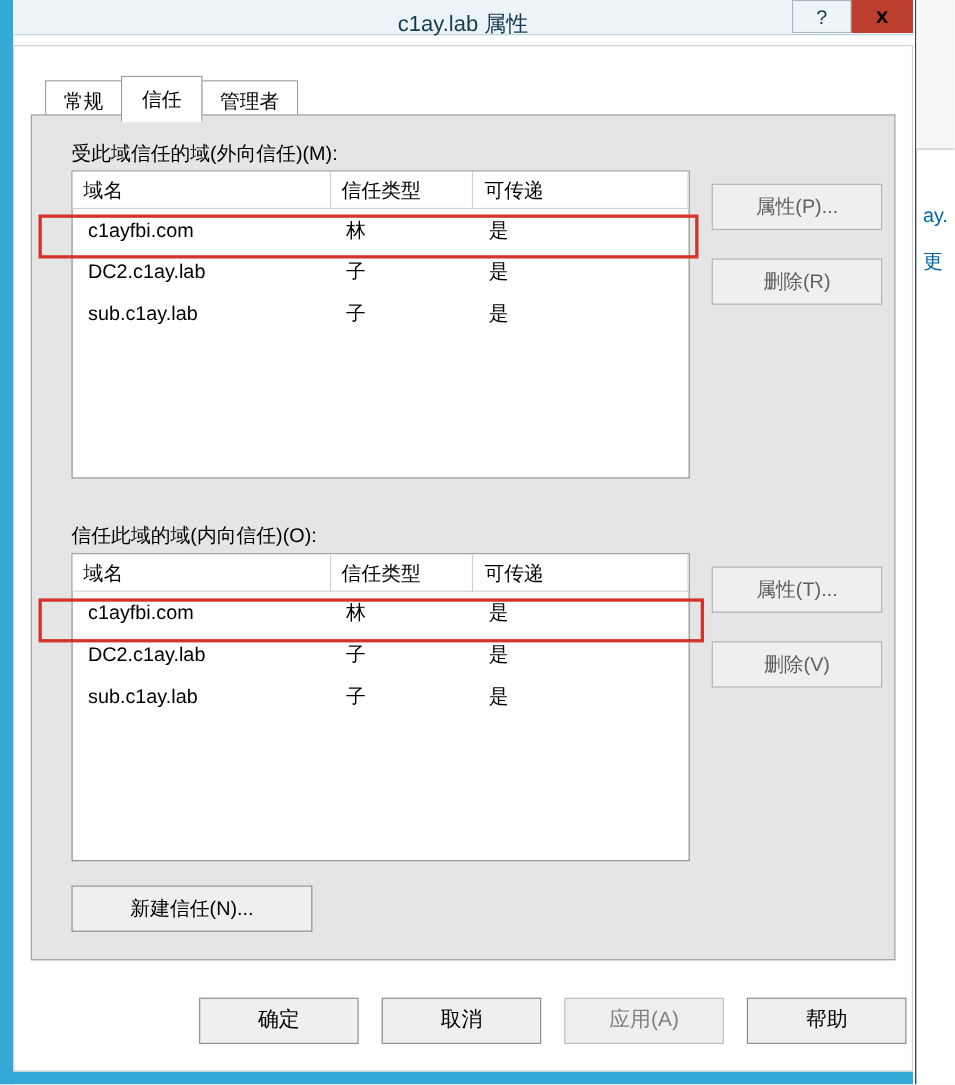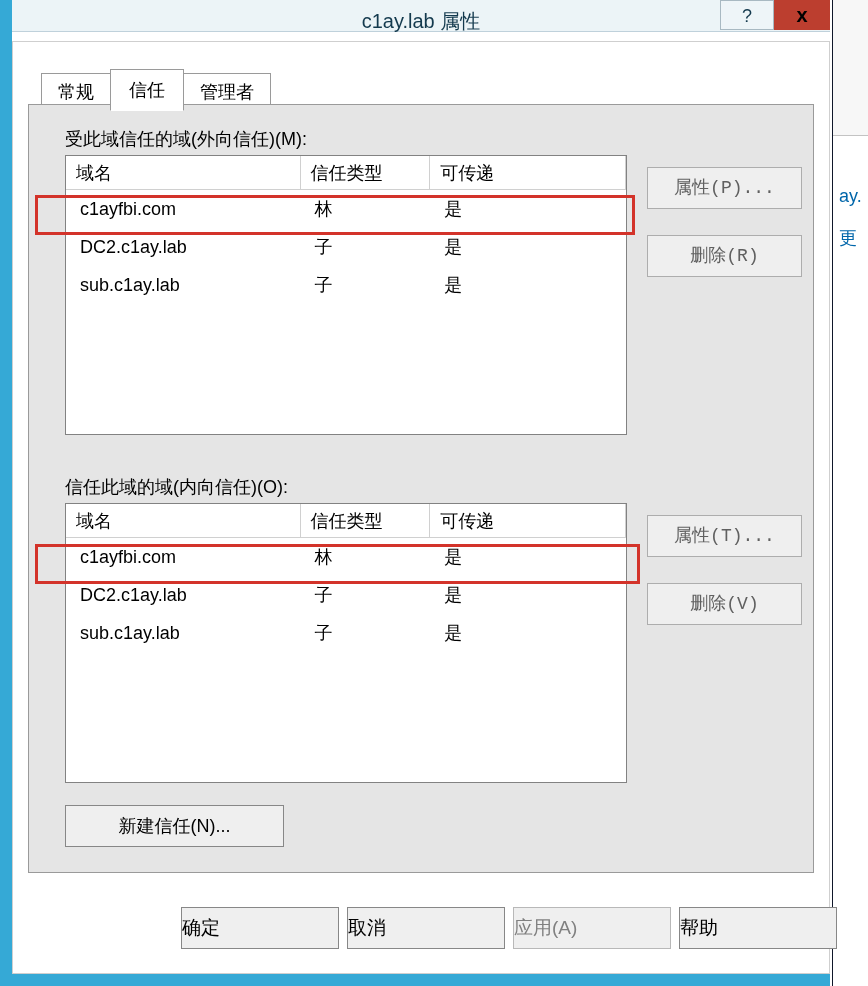--- a/index.html
+++ b/index.html
@@ -31,28 +31,28 @@
   .lb2{ top:398px; height:280px;}
   .lb-head{ display:flex; height:34px; background:#fff;}
   .lb-head .col, .lb-row .col{ border-right:1px solid #d0d0d0; padding:5px 10px; font-size:18px;}
   .lb-head .col{ border-bottom:1px solid #d0d0d0;}
   .col-name{ width:235px;}
   .col-type{ width:130px;}
   .col-trans{ width:196px; border-right:none;}
   .lb-row{ display:flex; height:38px; align-items:center;}
   .lb-row .col{ border-right:none; border-bottom:none; padding:5px 14px;}
   
-  .side-btn{ position:absolute; left:618px; width:155px; height:42px; background:#efefef; border:1px solid #adadad; color:#606060; font-size:18px; text-align:center; line-height:40px;font-family:Liberation Mono, monospace;}
+  .side-btn{ position:absolute; left:618px; width:155px; height:42px; background:#efefef; border:1px solid #adadad; color:#606060; font-size:18px; text-align:center; line-height:40px;}
   .sb1{ top:62px;} .sb2{ top:130px;}
   .sb3{ top:410px;} .sb4{ top:478px;}
   
   .new-trust-btn{ position:absolute; left:36px; top:700px; width:219px; height:42px; background:#efefef; border:1px solid #878787; text-align:center; line-height:40px; font-size:18px;}
   
   .action-row{ position:absolute; left:0; right:0; bottom:22px; height:44px; }
-  .act-btn{ position:absolute; width:158px; height:42px; border:1px solid #878787; background:#efefef; font-size:19px; text-align:left; line-height:40px;}
+  .act-btn{ position:absolute; width:145px; height:42px; border:1px solid #878787; background:#efefef; font-size:19px; text-align:center; line-height:40px;}
   .act-ok{ left:168px;}
   .act-cancel{ left:334px;}
   .act-apply{ left:500px; color:#808080; border-color:#b8b8b8;}
   .act-help{ left:666px;}
   
   .redbox{ position:absolute; border:3px solid #d3332a; pointer-events:none;}
   .rb1{ left:35px; top:195px; width:600px; height:40px;}
   .rb2{ left:35px; top:544px; width:605px; height:40px;}
   
   .right-strip{ position:absolute; right:0; top:0; width:36px; height:986px; background:#fff; border-left:1px solid #0f172a;}

